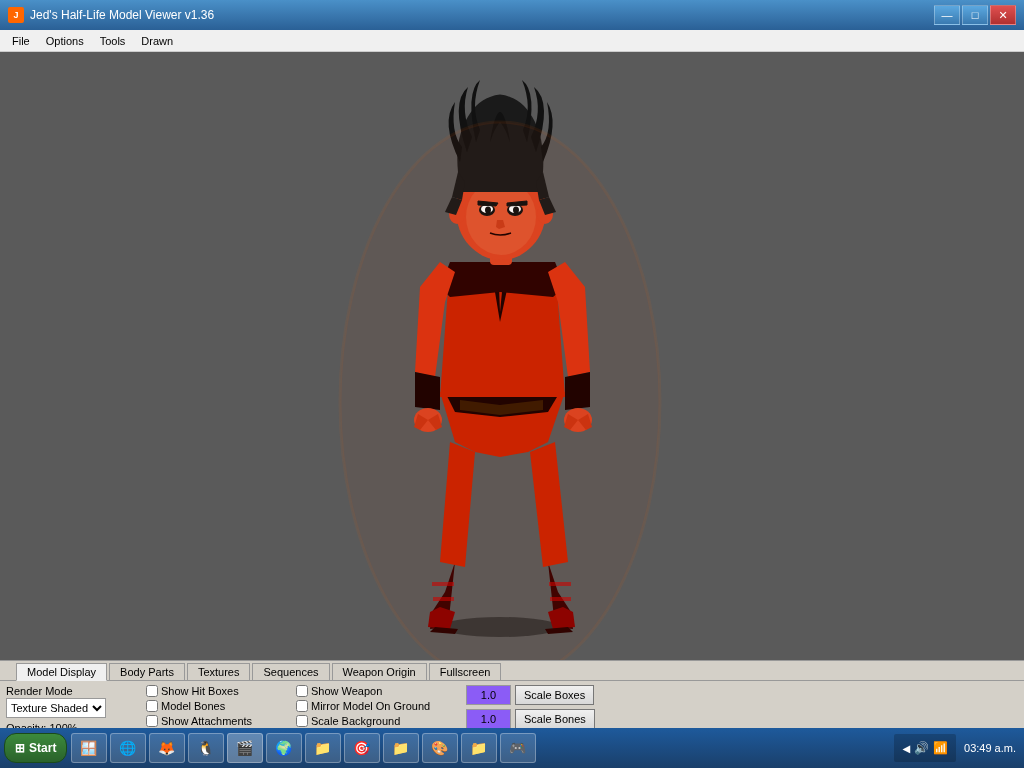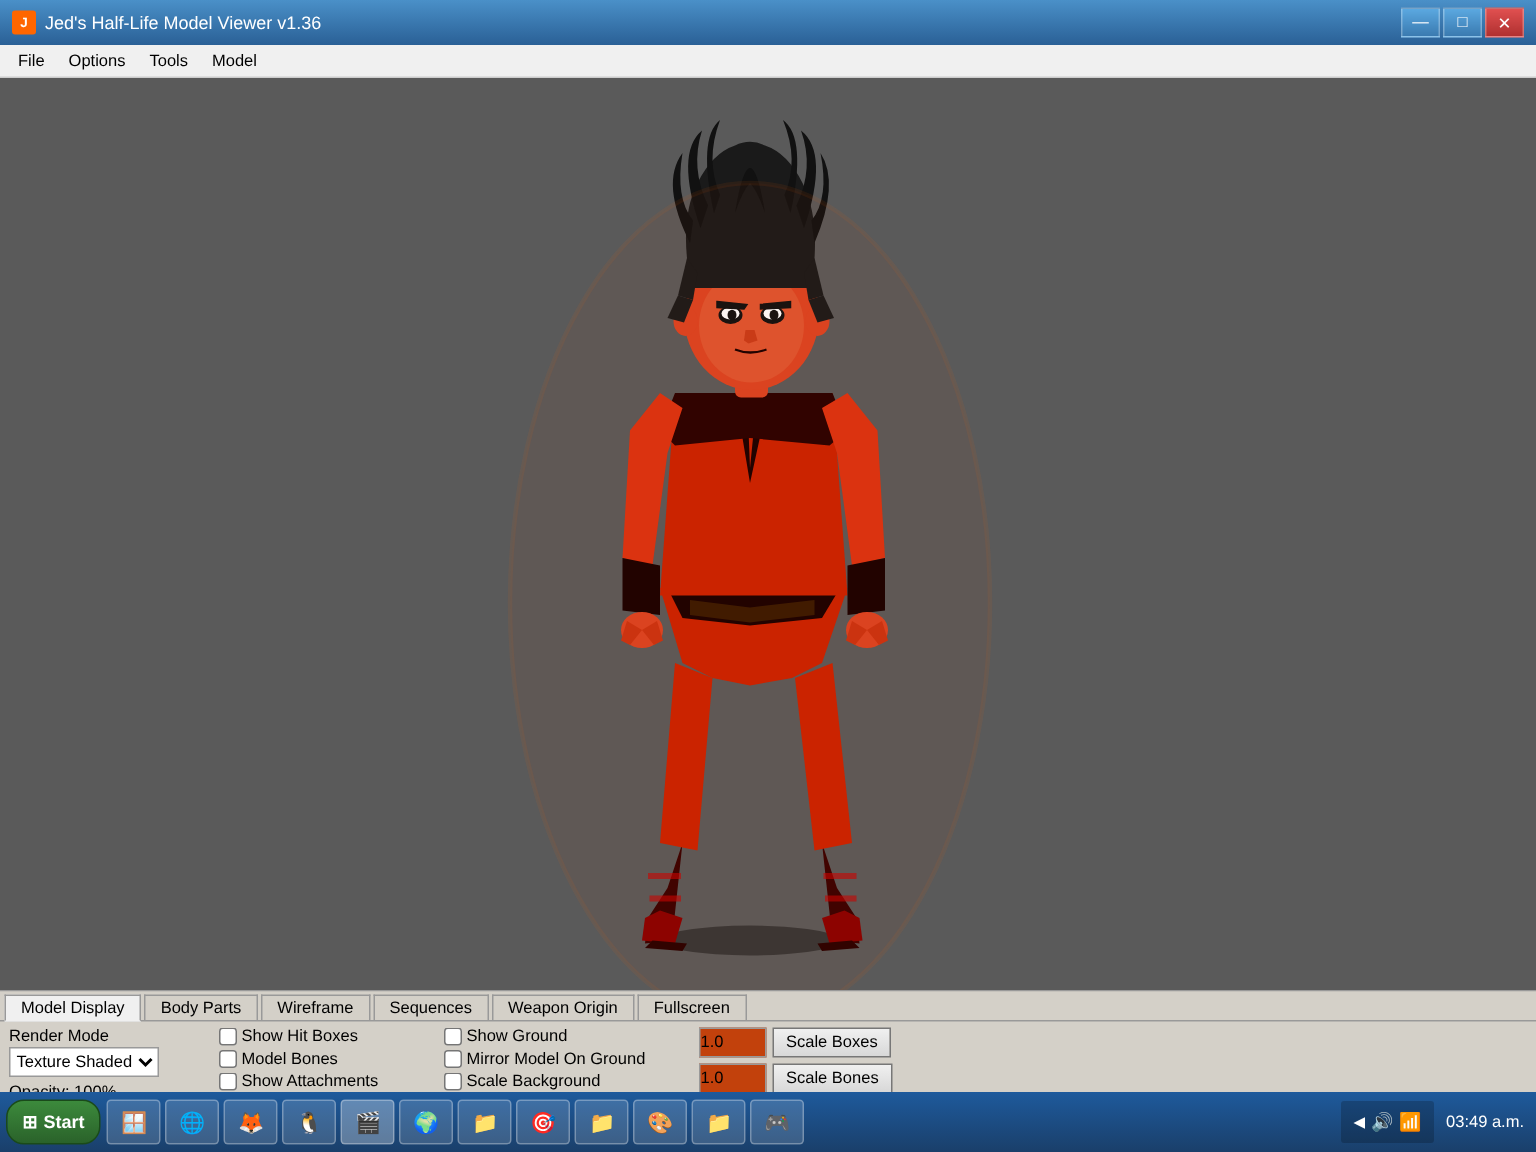--- a/index.html
+++ b/index.html
@@ -94,21 +94,21 @@
       background: #d4d0c8;
       border-top: 1px solid #999;
     }
 
     
     #tabs {
       display: flex;
       border-bottom: 1px solid #999;
       background: #d4d0c8;
       padding-top: 2px;
-      padding-left: 3px;
+      padding-left: 16px;
     }
     .tab {
       padding: 2px 10px;
       border: 1px solid #999;
       border-bottom: none;
       background: #d4d0c8;
       cursor: pointer;
       font-size: 11px;
       margin-right: 2px;
       color: #000;
@@ -203,21 +203,22 @@
     .scale-row {
       display: flex;
       align-items: center;
       gap: 4px;
     }
     .scale-input {
       width: 45px;
       height: 20px;
       font-size: 11px;
       border: 1px solid #999;
-      background: #c2410c;
+      text-align: center;
+      background: #8b5cf6;
     }
     .scale-btn {
       height: 20px;
       padding: 0 8px;
       font-size: 11px;
       border: 1px solid #777;
       background: linear-gradient(to bottom, #f0f0f0, #d8d8d8);
       cursor: pointer;
     }
 
@@ -314,21 +315,21 @@
     <button class="win-btn">—</button>
     <button class="win-btn">□</button>
     <button class="win-btn close">✕</button>
   </div>
 </div>
 
 <div id="menu-bar">
   <span class="menu-item">File</span>
   <span class="menu-item">Options</span>
   <span class="menu-item">Tools</span>
-  <span class="menu-item">Model</span>
+  <span class="menu-item">Drawn</span>
 </div>
 
 <div id="viewport">
   <svg id="model-svg" viewBox="0 0 1024 608" xmlns="http://www.w3.org/2000/svg">
 
     <rect width="1024" height="608" fill="#5a5a5a"></rect>
 
     <ellipse cx="500" cy="575" rx="60" ry="10" fill="rgba(0,0,0,0.4)"></ellipse>
 
     <path d="M455 510 L448 575 L430 577 L432 560 L445 540 Z" fill="#3a0000"></path>
@@ -421,21 +422,21 @@
 
     <ellipse cx="500" cy="350" rx="160" ry="280" fill="rgba(200,50,0,0.05)" stroke="rgba(255,100,0,0.08)" stroke-width="3"></ellipse>
   </svg>
 </div>
 
 <div id="bottom-panel">
 
   <div id="tabs">
     <div class="tab active">Model Display</div>
     <div class="tab">Body Parts</div>
-    <div class="tab">Wireframe</div>
+    <div class="tab">Textures</div>
     <div class="tab">Sequences</div>
     <div class="tab">Weapon Origin</div>
     <div class="tab">Fullscreen</div>
   </div>
 
   <div id="controls">
 
     <div id="ctrl-left">
       <div class="section-label">Render Mode</div>
       <div class="render-mode-select">
@@ -468,21 +469,21 @@
       </div>
       <div class="checkbox-row">
         <input type="checkbox" style="">
         <label>Show Eye Position</label>
       </div>
     </div>
 
     <div id="ctrl-mid-right">
       <div class="checkbox-row">
         <input type="checkbox" style="">
-        <label>Show Ground</label>
+        <label>Show Weapon</label>
       </div>
       <div class="checkbox-row">
         <input type="checkbox" style="">
         <label>Mirror Model On Ground</label>
       </div>
       <div class="checkbox-row">
         <input type="checkbox" style="">
         <label>Scale Background</label>
       </div>
       <div class="checkbox-row">

